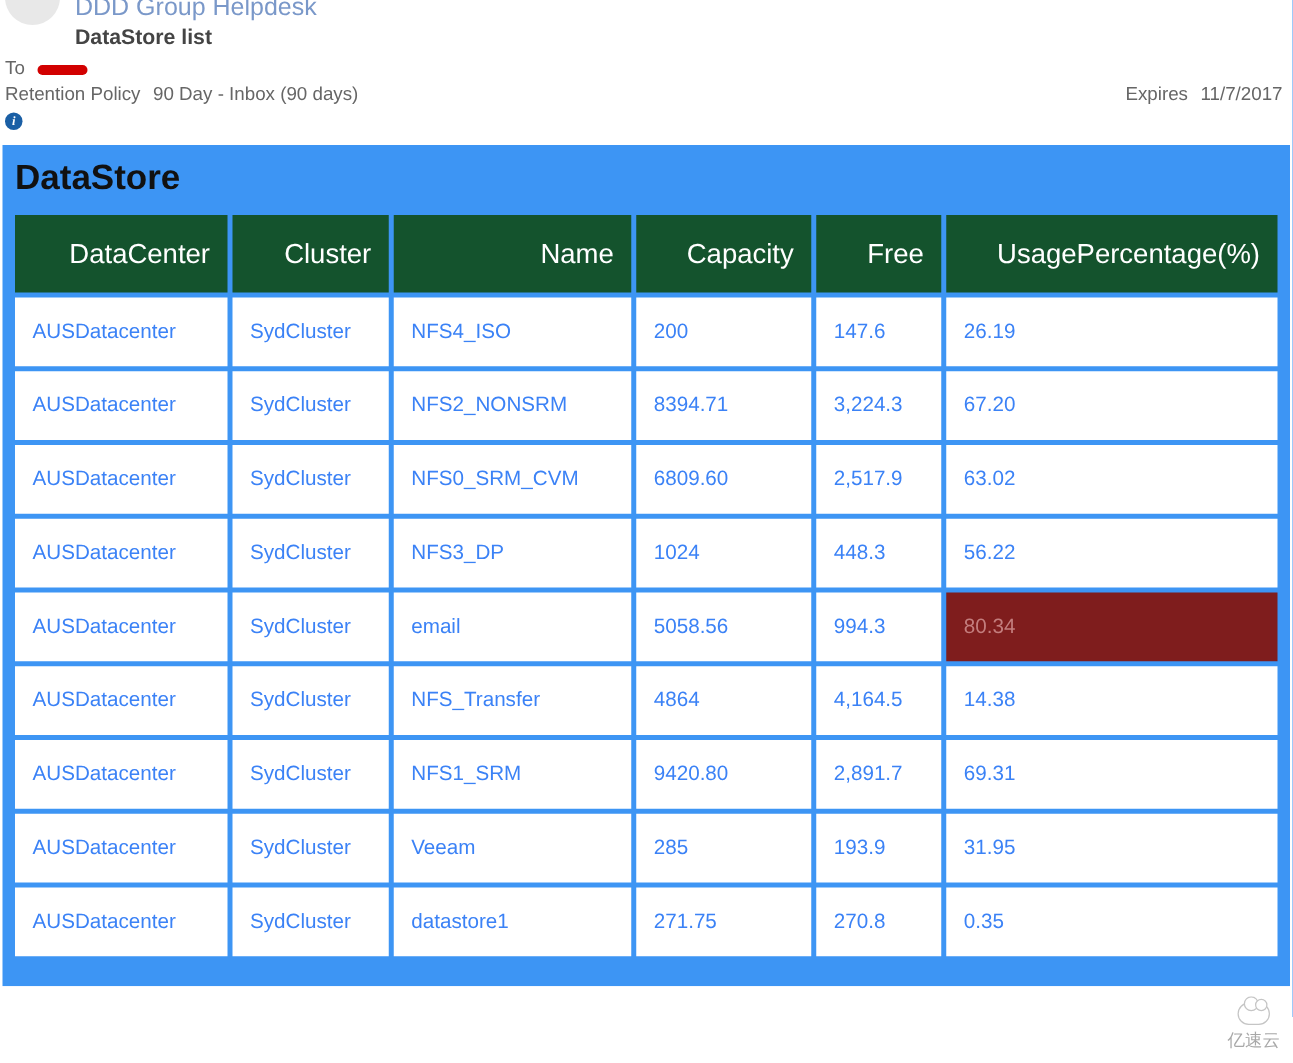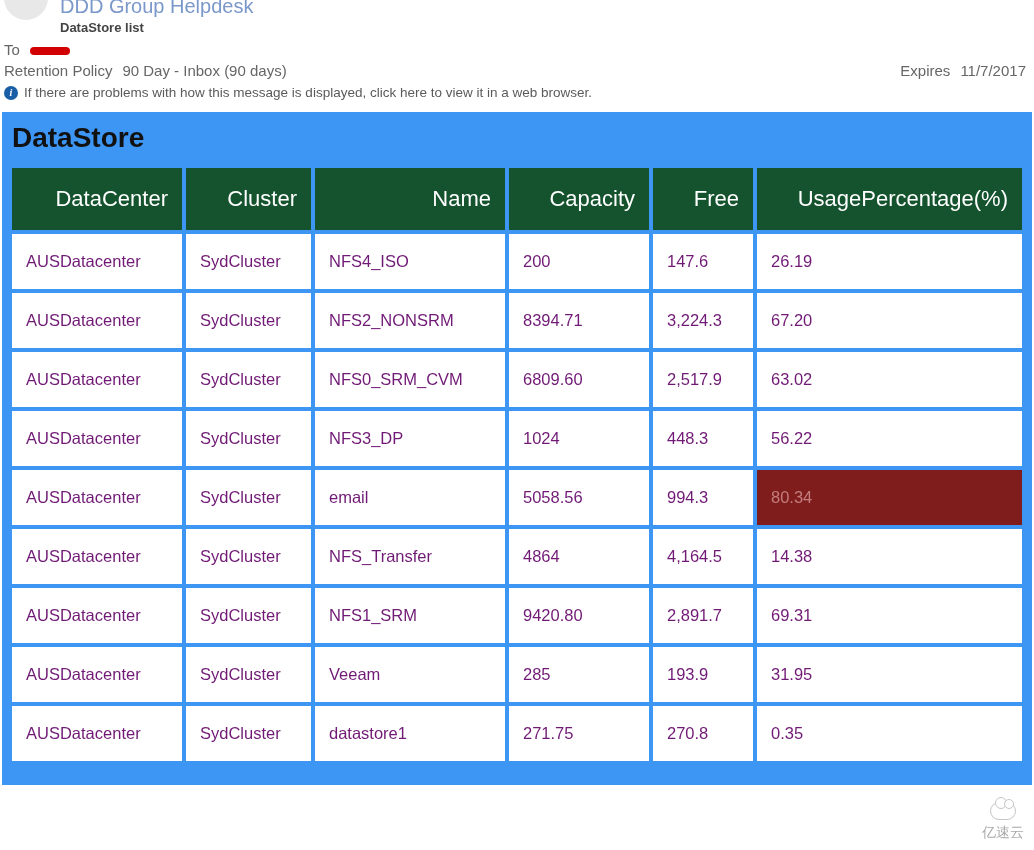--- a/index.html
+++ b/index.html
@@ -34,21 +34,21 @@
     .hdr-main { flex: 1; }
     .from-name {
       color: #7a98c9;
       font-size: 20px;
       font-weight: 400;
       line-height: 1.0;
       margin-top: -4px;
     }
     .subject {
       color: #444;
-      font-size: 13px;
+      font-size: 17px;
       font-weight: 600;
       margin-top: 4px;
     }
     .meta-line {
       display: flex;
       align-items: center;
       font-size: 15px;
       color: #666;
       padding: 2px 8px 2px 4px;
       gap: 10px;
@@ -102,21 +102,21 @@
       background: #14532d;
       color: #fff;
       font-size: 22px;
       font-weight: 400;
       padding: 18px 14px;
       text-align: right;
       font-family: Arial, sans-serif;
     }
     table.ds td {
       background: #fff;
-      color: #701a75;
+      color: #3b82f6;
       font-size: 16.5px;
       padding: 18px 14px;
       font-family: Arial, sans-serif;
     }
     table.ds td.alert {
       background: #7f1d1d;
       color: #c37d7d;
     }
     col.c-dc   { width: 170px; }
     col.c-cl   { width: 125px; }
@@ -175,21 +175,20 @@
 
 <div class="meta-line">
   <span>Retention Policy</span>
   <span>90 Day - Inbox (90 days)</span>
   <span class="meta-right">Expires</span>
   <span>11/7/2017</span>
 </div>
 
 <div class="problem-note">
   <span class="infoicon">i</span>
-  <a href="#">If there are problems with how this message is displayed, click here to view it in a web browser.</a>
 </div>
 
 <div class="mailbody">
   <div class="ds-title">DataStore</div>
 
   <table class="ds">
     <colgroup>
       <col class="c-dc">
         <col class="c-cl">
         <col class="c-nm">

